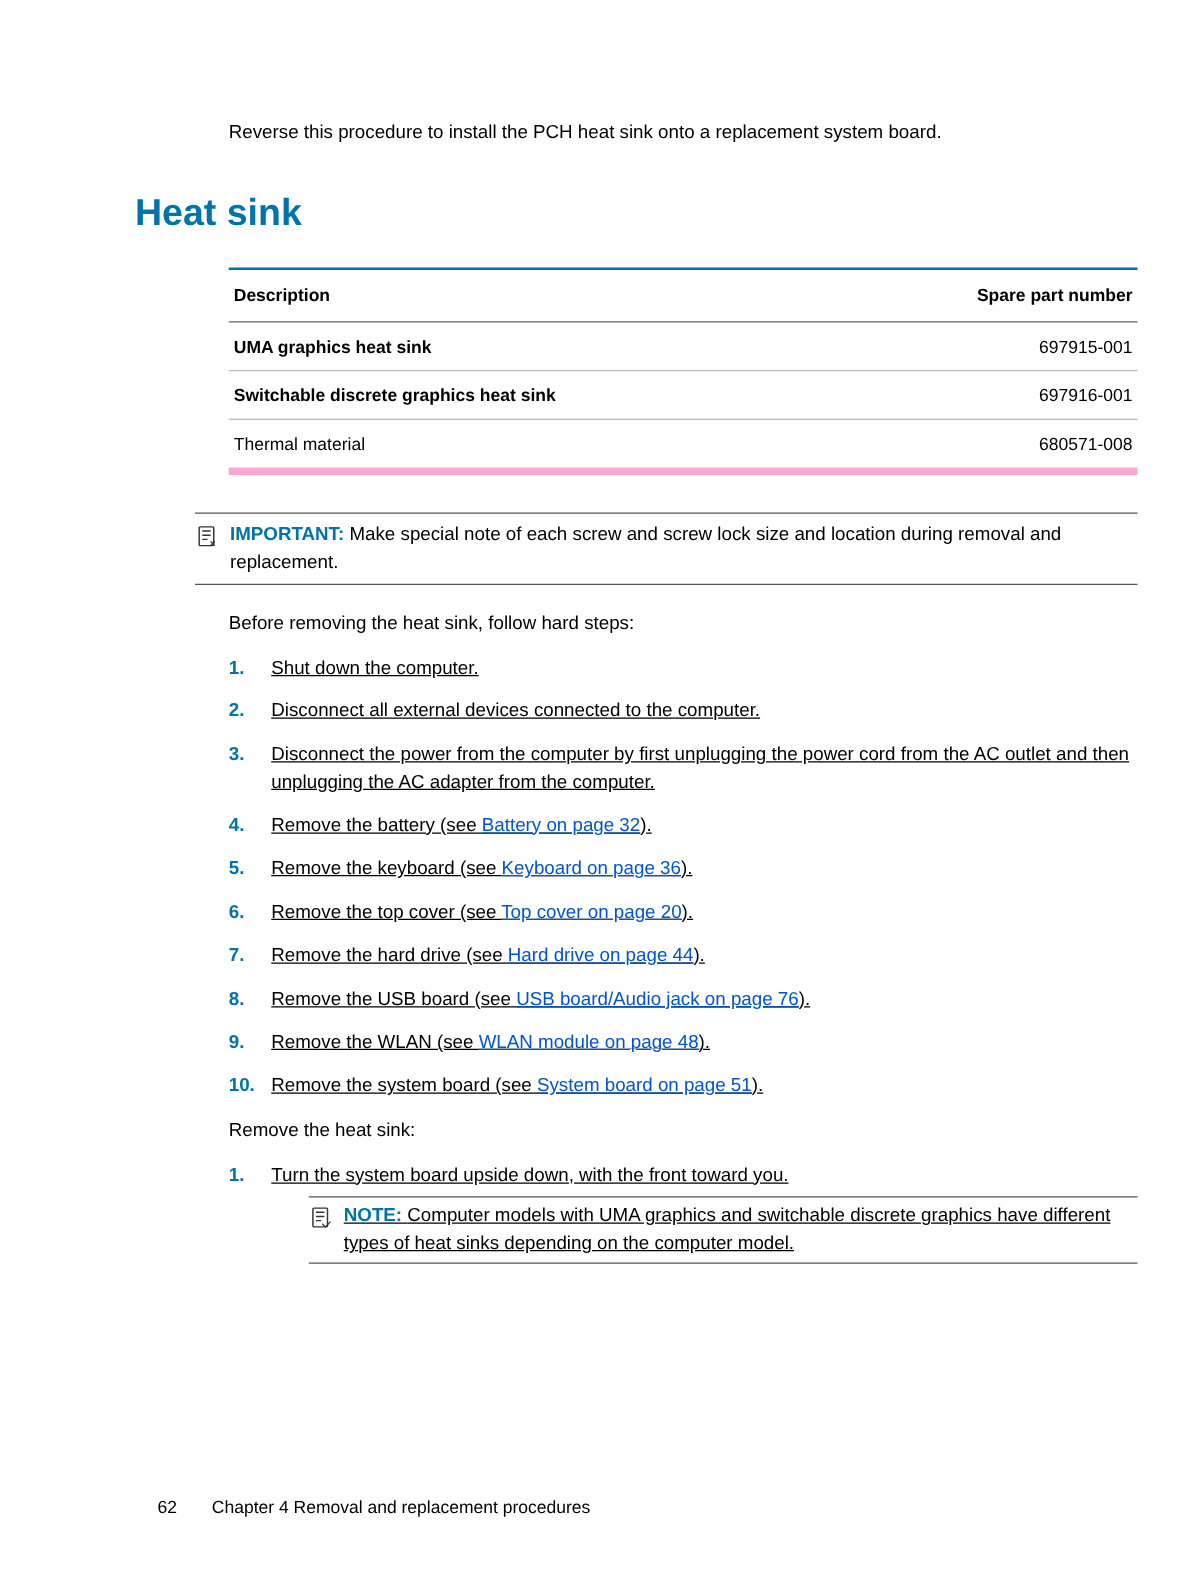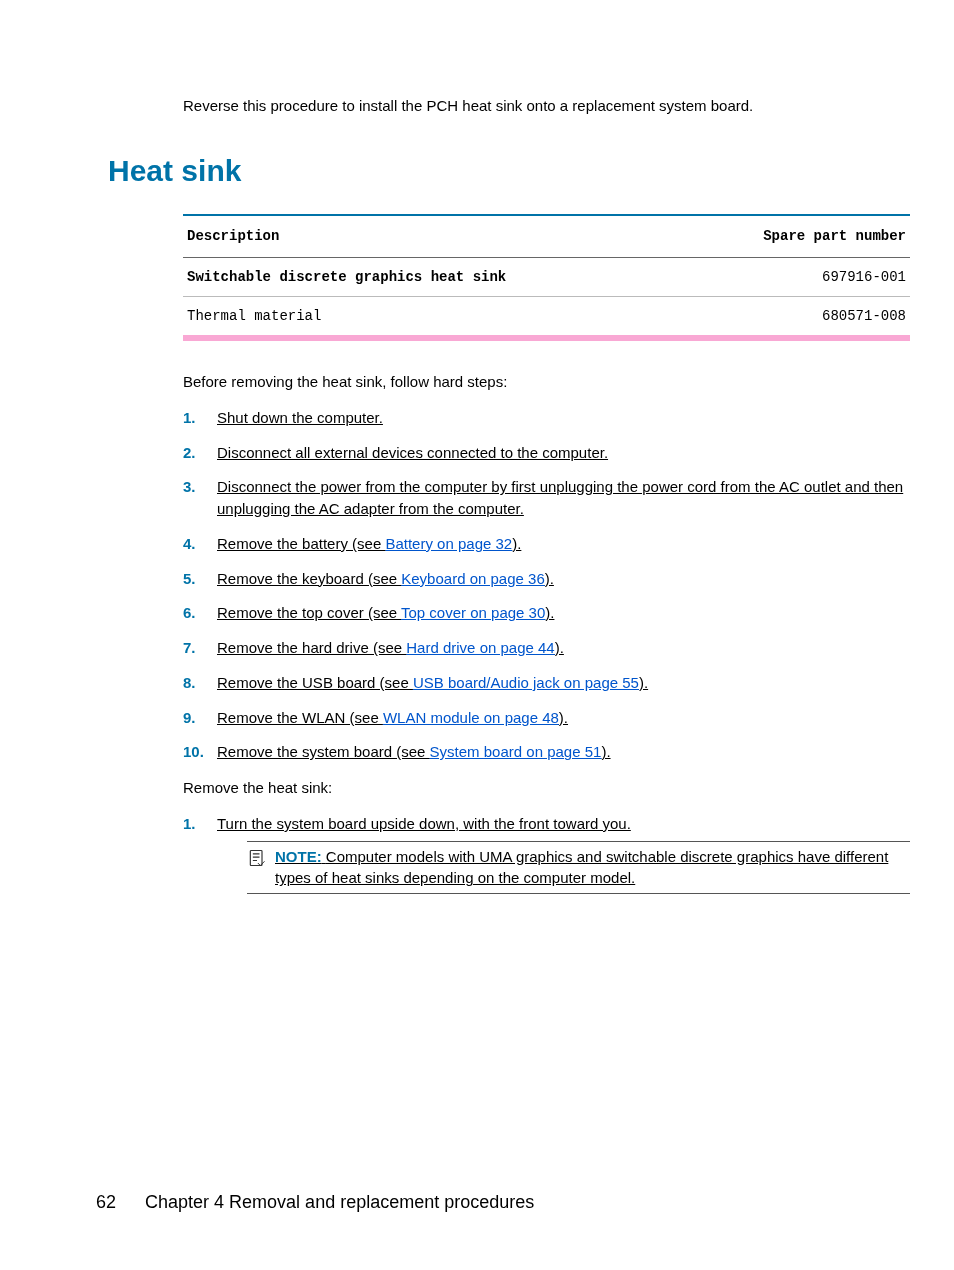--- a/index.html
+++ b/index.html
@@ -25,21 +25,20 @@
   }
   .heading {
     color: #0073a8;
     font-size: 30px;
     font-weight: bold;
     margin-bottom: 22px;
   }
   .table-wrap {
     margin-left: 75px;
     margin-bottom: 30px;
-    font-family: Liberation Mono, monospace;
   }
   table {
     width: 100%;
     border-collapse: collapse;
   }
   thead tr {
     border-top: 2px solid #0073a8;
     border-bottom: 1px solid #666;
   }
   th {
@@ -118,22 +117,22 @@
     color: #0073a8;
     font-weight: bold;
   }
   a.xref {
     color: #0055cc;
     text-decoration: underline;
   }
   .footer {
     position: absolute;
     bottom: 55px;
-    left: 60px;
-    font-size: 18px;
+    left: 90px;
+    font-size: 14px;
   }
   .footer .pnum {
     margin-right: 24px;
   }
   .note-icon-svg {
     width: 20px;
     height: 20px;
     stroke: #333;
     fill: none;
     stroke-width: 1.4;
@@ -150,44 +149,61 @@
 
   <div class="table-wrap">
     <table>
       <thead>
         <tr>
           <th>Description</th>
           <th>Spare part number</th>
         </tr>
       </thead>
       <tbody id="parts-body">
+          <tr>
+            <td class="bold">UMA graphics heat sink</td>
+            <td>697915-001</td>
+          </tr>
           <tr>
             <td class="bold">Switchable discrete graphics heat sink</td>
             <td>697916-001</td>
           </tr>
           <tr>
             <td>Thermal material</td>
             <td>680571-008</td>
           </tr>
         </tbody>
     </table>
   </div>
 
+  <div class="callout">
+    <div class="icon">
+      <svg class="note-icon-svg" viewBox="0 0 24 24">
+          <rect x="4" y="3" width="14" height="18" rx="1"></rect>
+          <path d="M7 7h8M7 11h8M7 15h5"></path>
+          <path d="M15 17l4 4M19 17l-4 4" stroke-width="1.2"></path>
+        </svg>
+    </div>
+    <div class="txt">
+      <span class="callout-label">IMPORTANT:</span>
+      <span>Make special note of each screw and screw lock size and location during removal and replacement.</span>
+    </div>
+  </div>
 
   <div class="body-text">Before removing the heat sink, follow hard steps:</div>
 
   <ol class="steps" id="steps1">
       <li><span>Shut down the computer.</span></li>
       <li><span>Disconnect all external devices connected to the computer.</span></li>
       <li><span>Disconnect the power from the computer by first unplugging the power cord from the AC outlet and then unplugging the AC adapter from the computer.</span></li>
       <li><span>Remove the battery (see </span><a class="xref" href="#">Battery on page 32</a><span>).</span></li>
       <li><span>Remove the keyboard (see </span><a class="xref" href="#">Keyboard on page 36</a><span>).</span></li>
-      <li><span>Remove the top cover (see </span><a class="xref" href="#">Top cover on page 30</a><span>).</span></li>
+      <li><span>Remove the top cover (see </span><a class="xref" href="#">Top cover on page 20</a><span>).</span></li>
       <li><span>Remove the hard drive (see </span><a class="xref" href="#">Hard drive on page 44</a><span>).</span></li>
-      <li><span>Remove the USB board (see </span><a class="xref" href="#">USB board/Audio jack on page 55</a><span>).</span></li>
+      <li><span>Remove the USB board (see </span><a class="xref" href="#">USB board/Audio jack on page 76</a><span>).</span></li>
       <li><span>Remove the WLAN (see </span><a class="xref" href="#">WLAN module on page 48</a><span>).</span></li>
       <li><span>Remove the system board (see </span><a class="xref" href="#">System board on page 51</a><span>).</span></li>
     </ol>
 
   <div class="body-text">Remove the heat sink:</div>
 
   <ol class="steps" id="steps2">
       <li><span>Turn the system board upside down, with the front toward you.</span><div class="callout-inner">
           <div class="icon"><svg class="note-icon-svg" viewBox="0 0 24 24">
               <rect x="4" y="3" width="14" height="18" rx="1"></rect>

